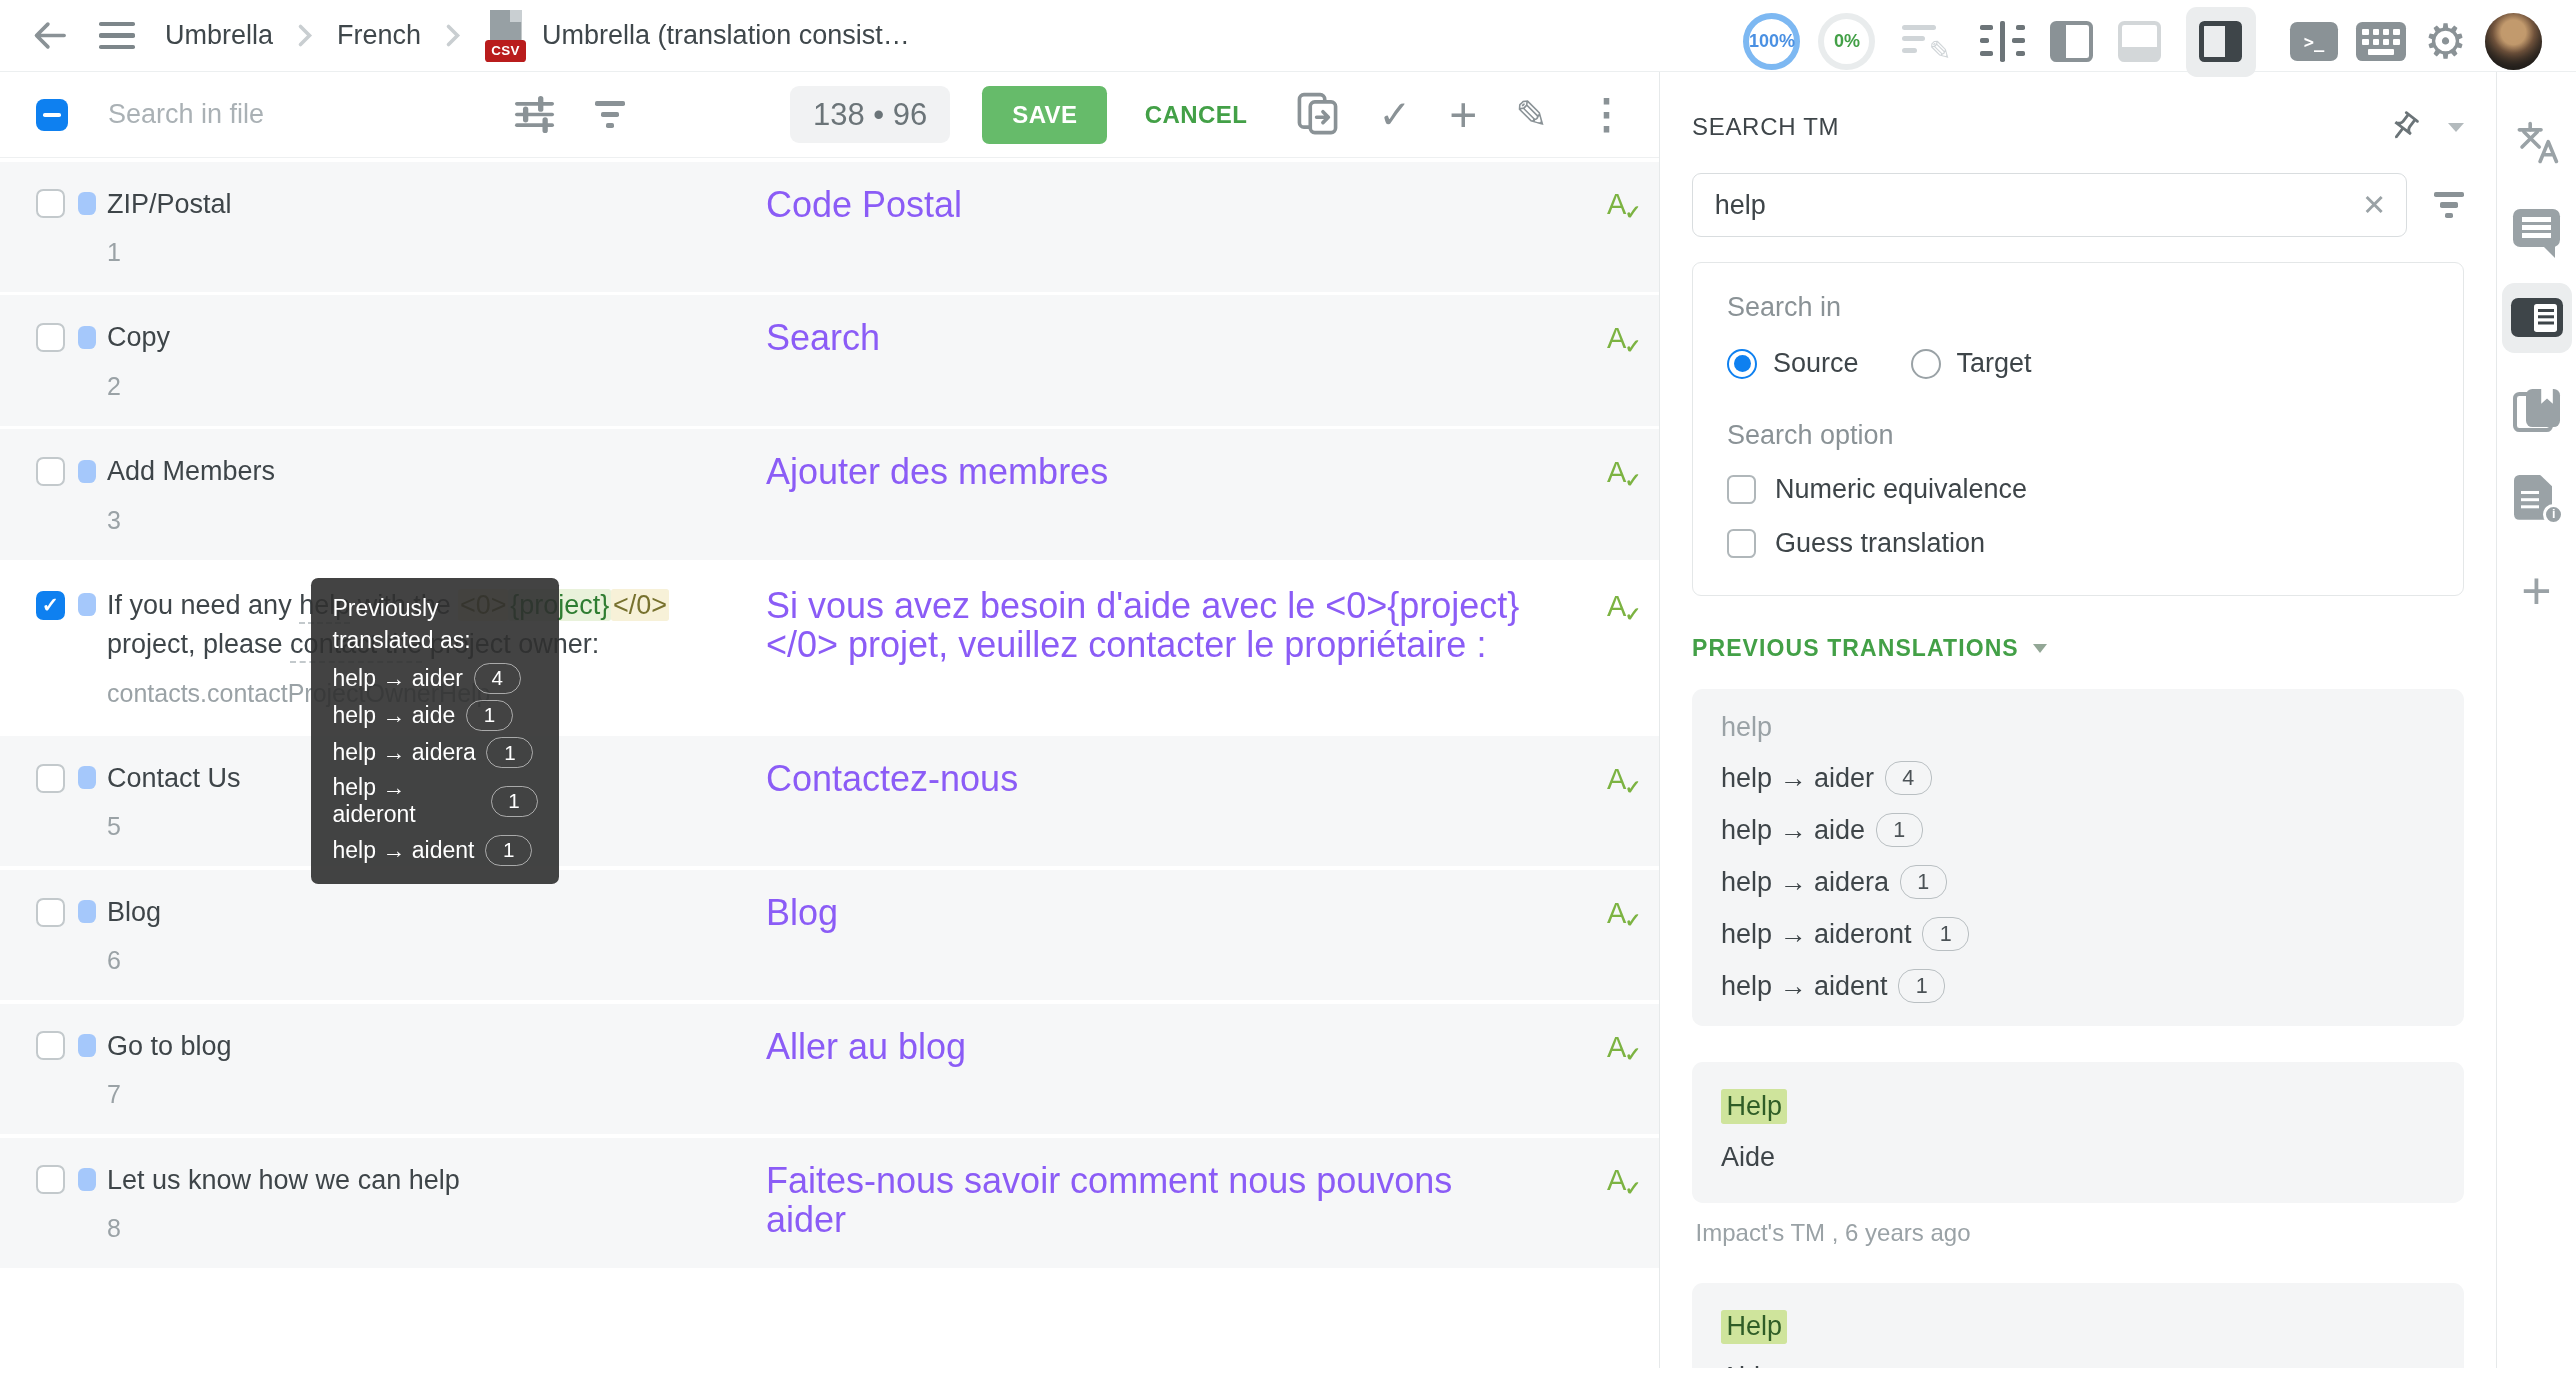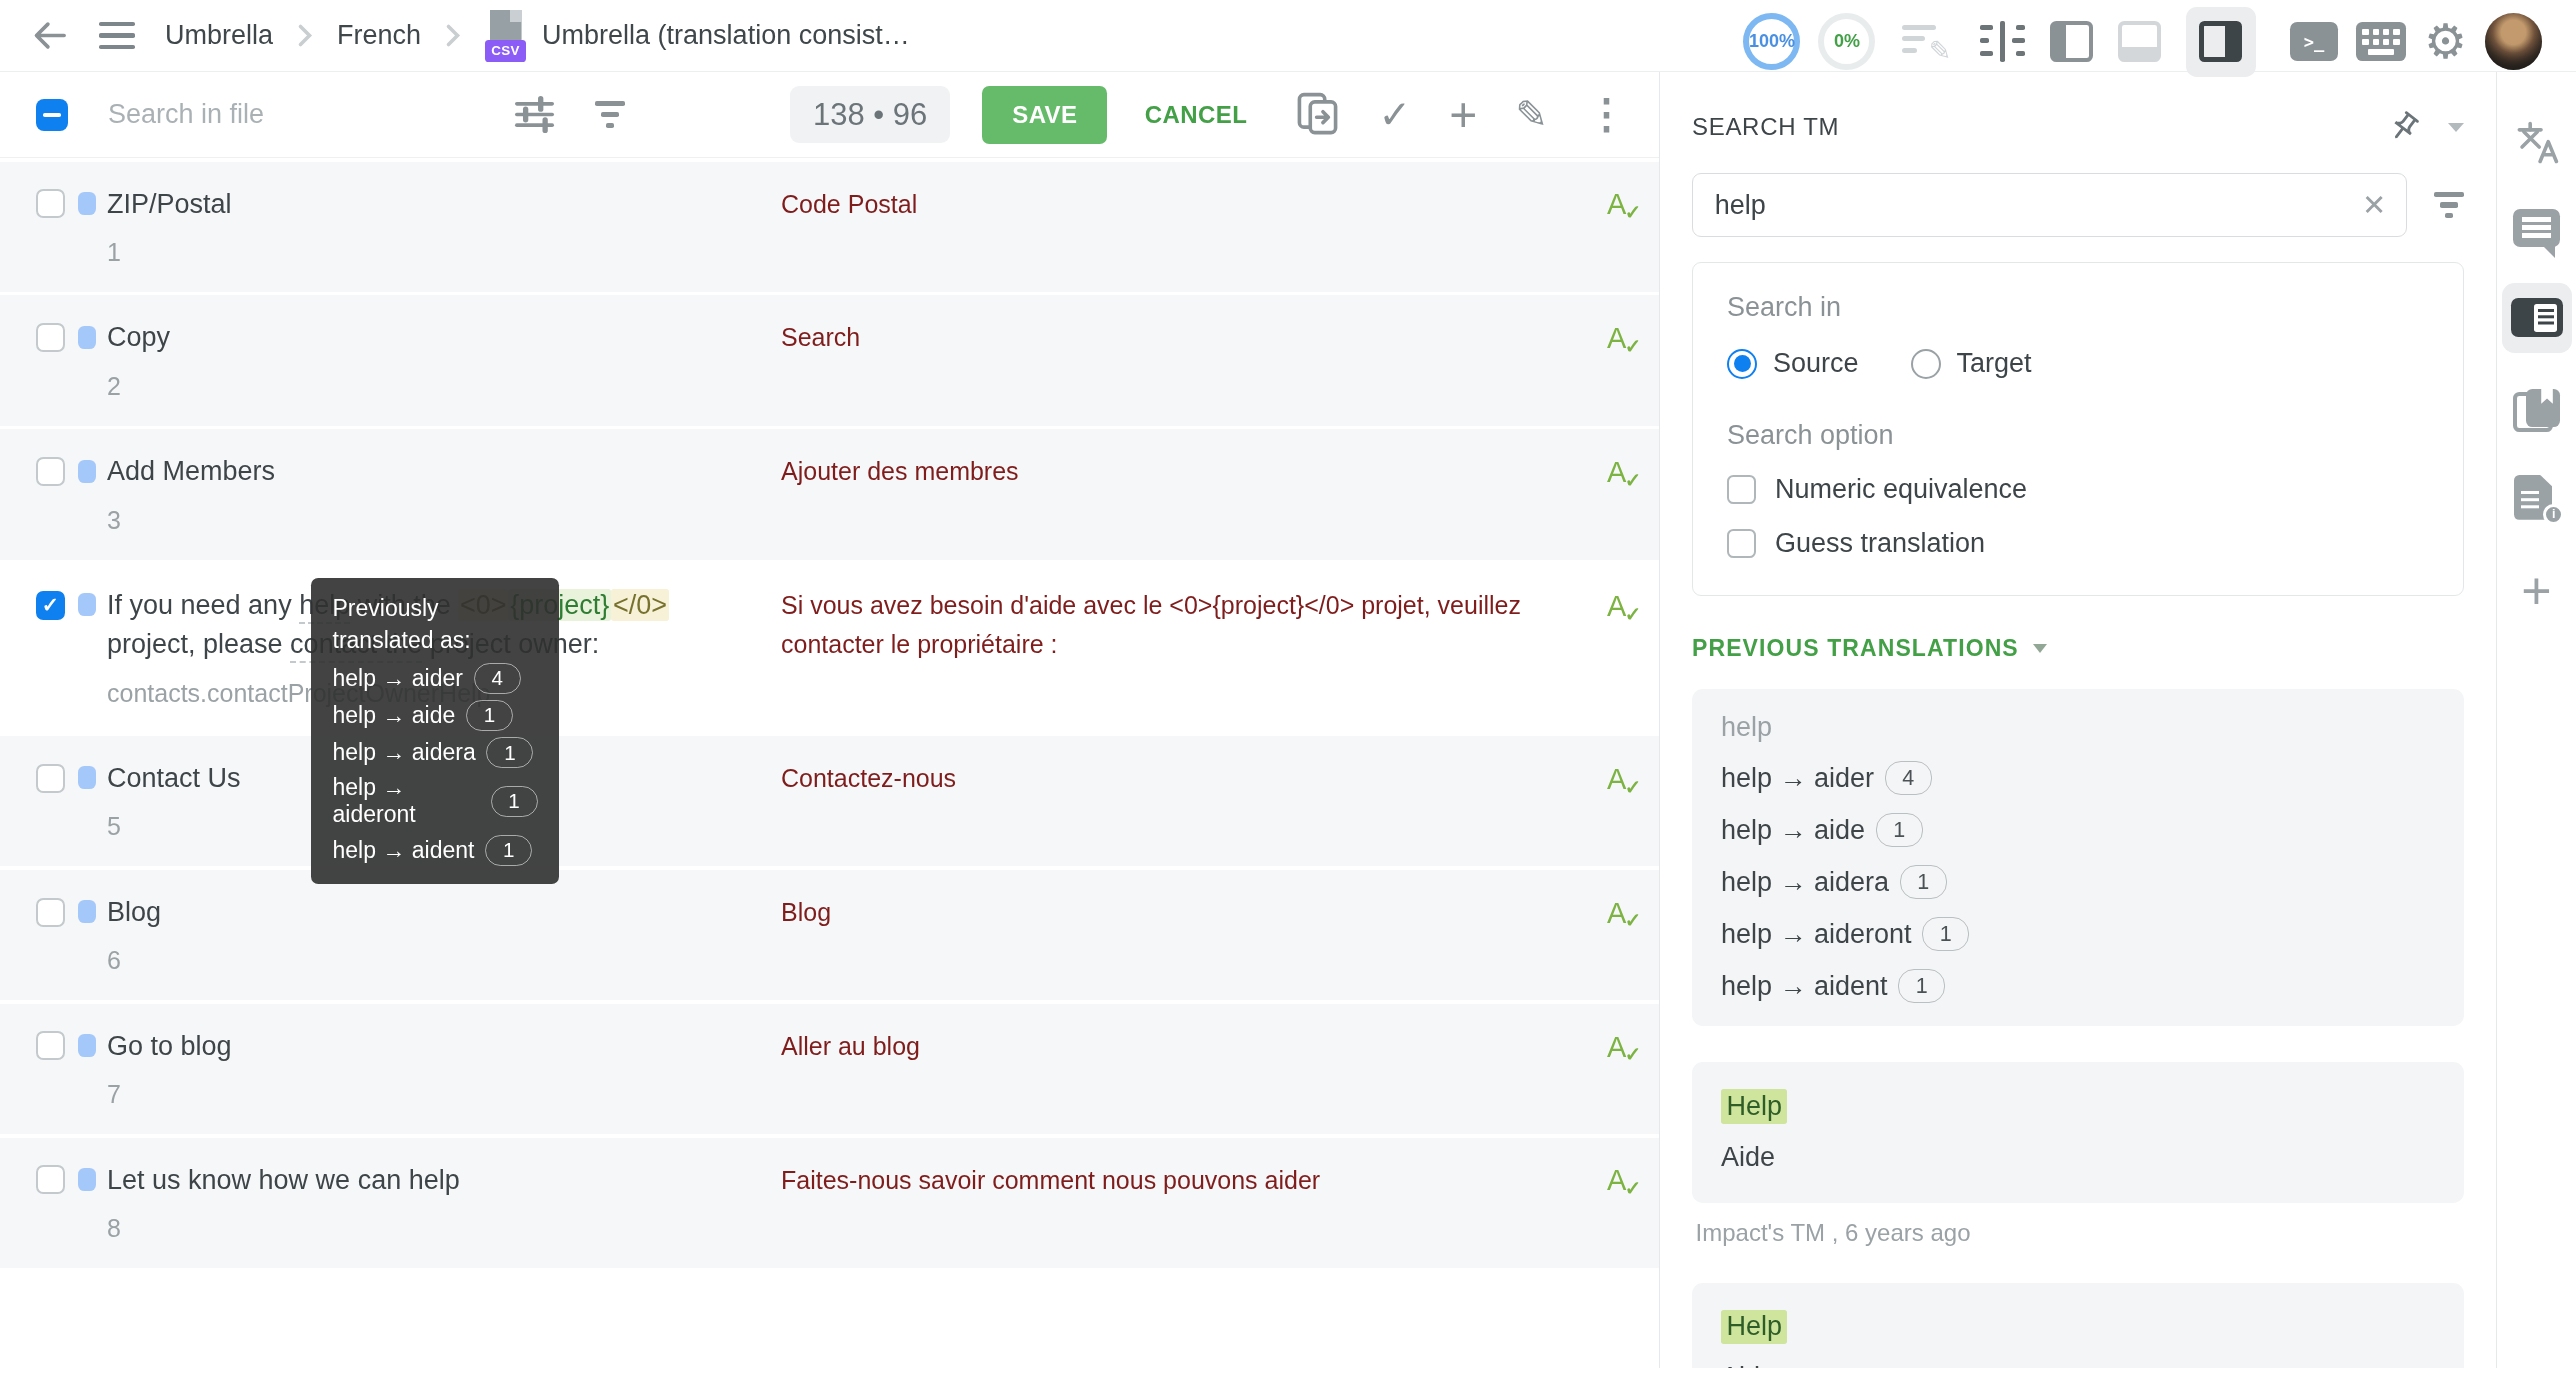--- a/index.html
+++ b/index.html
@@ -11,21 +11,21 @@
   .ic-btn{display:flex;align-items:center;justify-content:center;cursor:pointer;border:none;background:none;padding:0;}
   .hamburger{width:36px;display:flex;flex-direction:column;gap:7.2px;}
   .hamburger i{height:4.5px;background:#7d868a;border-radius:1.8px;}
   .crumbs{display:flex;align-items:center;gap:23px;}
   .crumb{font-size:27px;color:#3f474b;}
   .crumb-sep{display:flex;align-items:center;}
   .file-crumb{display:flex;align-items:center;gap:16px;}
   .file-ic{position:relative;width:41px;height:52px;flex:0 0 auto;}
   .file-ic .doc{position:absolute;left:4.5px;right:4.5px;top:0;bottom:3.6px;background:#97a0a4;clip-path:polygon(0 0,66% 0,100% 24%,100% 100%,0 100%);}
   .file-ic .fold{position:absolute;right:4.5px;top:0;width:11.6px;height:12.5px;background:#c9cfd2;}
-  .file-ic .badge{position:absolute;left:0;bottom:0;width:41px;height:21.5px;background:#8b5cf6;border-radius:3.6px;color:#fff;font-size:13.4px;font-weight:bold;display:flex;align-items:center;justify-content:center;letter-spacing:0.4px;}
+  .file-ic .badge{position:absolute;left:0;bottom:0;width:41px;height:21.5px;background:#b91c1c;border-radius:3.6px;color:#fff;font-size:13.4px;font-weight:bold;display:flex;align-items:center;justify-content:center;letter-spacing:0.4px;}
   .top-right{margin-left:auto;display:flex;align-items:center;gap:18px;margin-top:12px;}
   .ring{width:57px;height:57px;border-radius:50%;display:flex;align-items:center;justify-content:center;font-weight:bold;font-size:18px;}
   .ring.t{border:6.3px solid #7db8f2;color:#4a90e2;}
   .ring.a{border:6.3px solid #e9eced;color:#43a047;}
   .ic-proof{position:relative;width:47px;height:41px;opacity:.95;margin-left:9px;}
   .ic-proof i{position:absolute;left:0;height:5.4px;background:#ced3d6;border-radius:2.7px;}
   .ic-proof i:nth-child(1){top:3.6px;width:34px;}
   .ic-proof i:nth-child(2){top:15px;width:23px;}
   .ic-proof i:nth-child(3){top:27px;width:14.3px;}
   .ic-proof::after{content:"✎";position:absolute;right:-1.8px;bottom:-5.4px;font-size:27px;color:#ced3d6;}
@@ -96,21 +96,21 @@
   .cb{width:29px;height:29px;border:2.7px solid #c3c9cc;border-radius:7.2px;background:#fff;flex:0 0 auto;cursor:pointer;}
   .cb.checked{background:#0e80f0;border-color:#0e80f0;display:flex;align-items:center;justify-content:center;}
   .cb.checked::after{content:"✓";color:#fff;font-size:20.6px;font-weight:bold;}
   .status-dot{width:18px;height:23px;background:#a5c8fb;border-radius:6.3px;margin-top:2.7px;flex:0 0 auto;}
   .cell-source{flex:0 0 659px;padding-right:36px;}
   .src-text{font-size:27px;color:#3e4549;line-height:39px;}
   .src-num,.src-key{font-size:25px;color:#9aa2a6;margin-top:14.3px;}
   .seg-underline{text-decoration:underline dashed #c3c9cc 1.8px;text-underline-offset:8px;}
   .seg-tag{background:#f7f1d8;color:#77712e;border-radius:2.7px;padding:0.9px 1.8px;}
   .seg-ph{background:#e9f2db;color:#2e7d32;border-radius:2.7px;padding:0.9px 1.8px;}
-  .cell-trans{flex:1;font-size:25px;color:#7f1d1d;line-height:39px;padding-right:41px;margin-left:15px;}
+  .cell-trans{flex:1;font-size:36px;color:#8b5cf6;line-height:39px;padding-right:41px;}
   .cell-status{flex:0 0 77px;display:flex;justify-content:center;padding-top:3.6px;}
   .ic-approved{position:relative;color:#7cb342;font-size:29px;width:27px;height:34px;}
   .ic-approved::before{content:"A";}
   .ic-approved::after{content:"✓";position:absolute;right:-7.2px;bottom:-1.8px;font-size:19.7px;font-weight:bold;}
 
   
   .tooltip{position:absolute;left:311px;top:578px;width:248px;background:rgba(47,47,47,.9);border-radius:7.2px;padding:14.3px 21.5px 18px;color:#fff;z-index:20;}
   .tt-title{font-size:23px;line-height:32px;}
   .tt-row{display:flex;align-items:center;gap:10.7px;margin-top:6.3px;font-size:23px;}
   .tt-badge{border:1.8px solid rgba(255,255,255,.55);border-radius:16px;min-width:47px;height:31px;display:inline-flex;align-items:center;justify-content:center;font-size:20.6px;padding:0 9px;}

